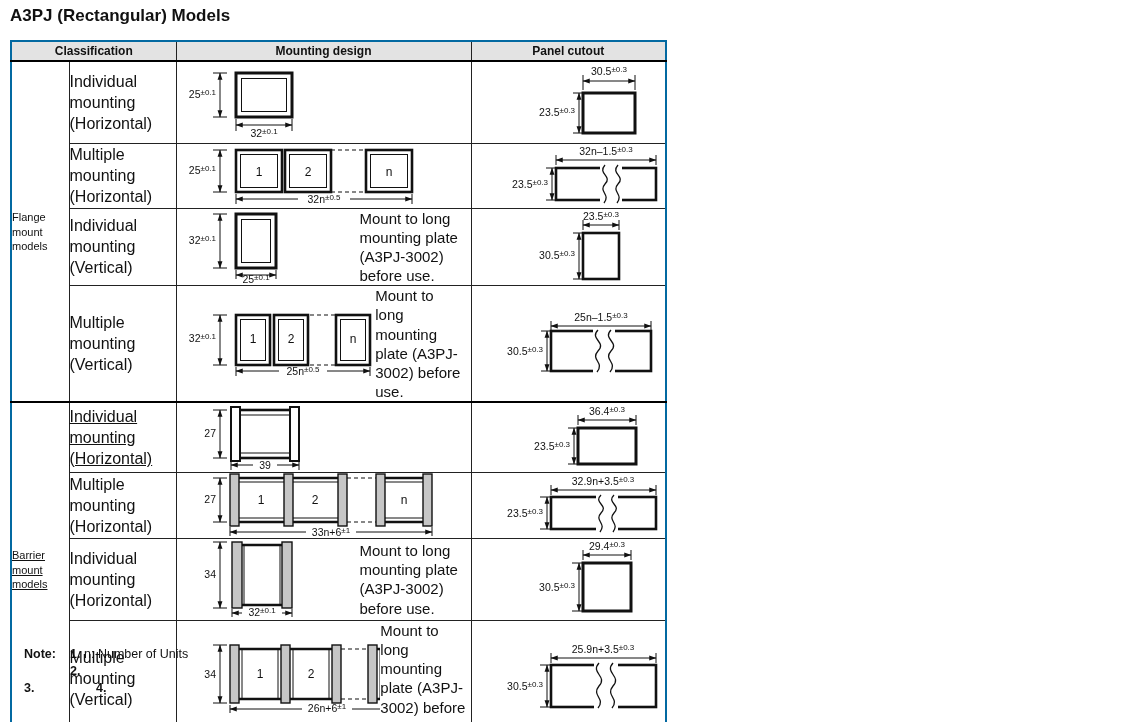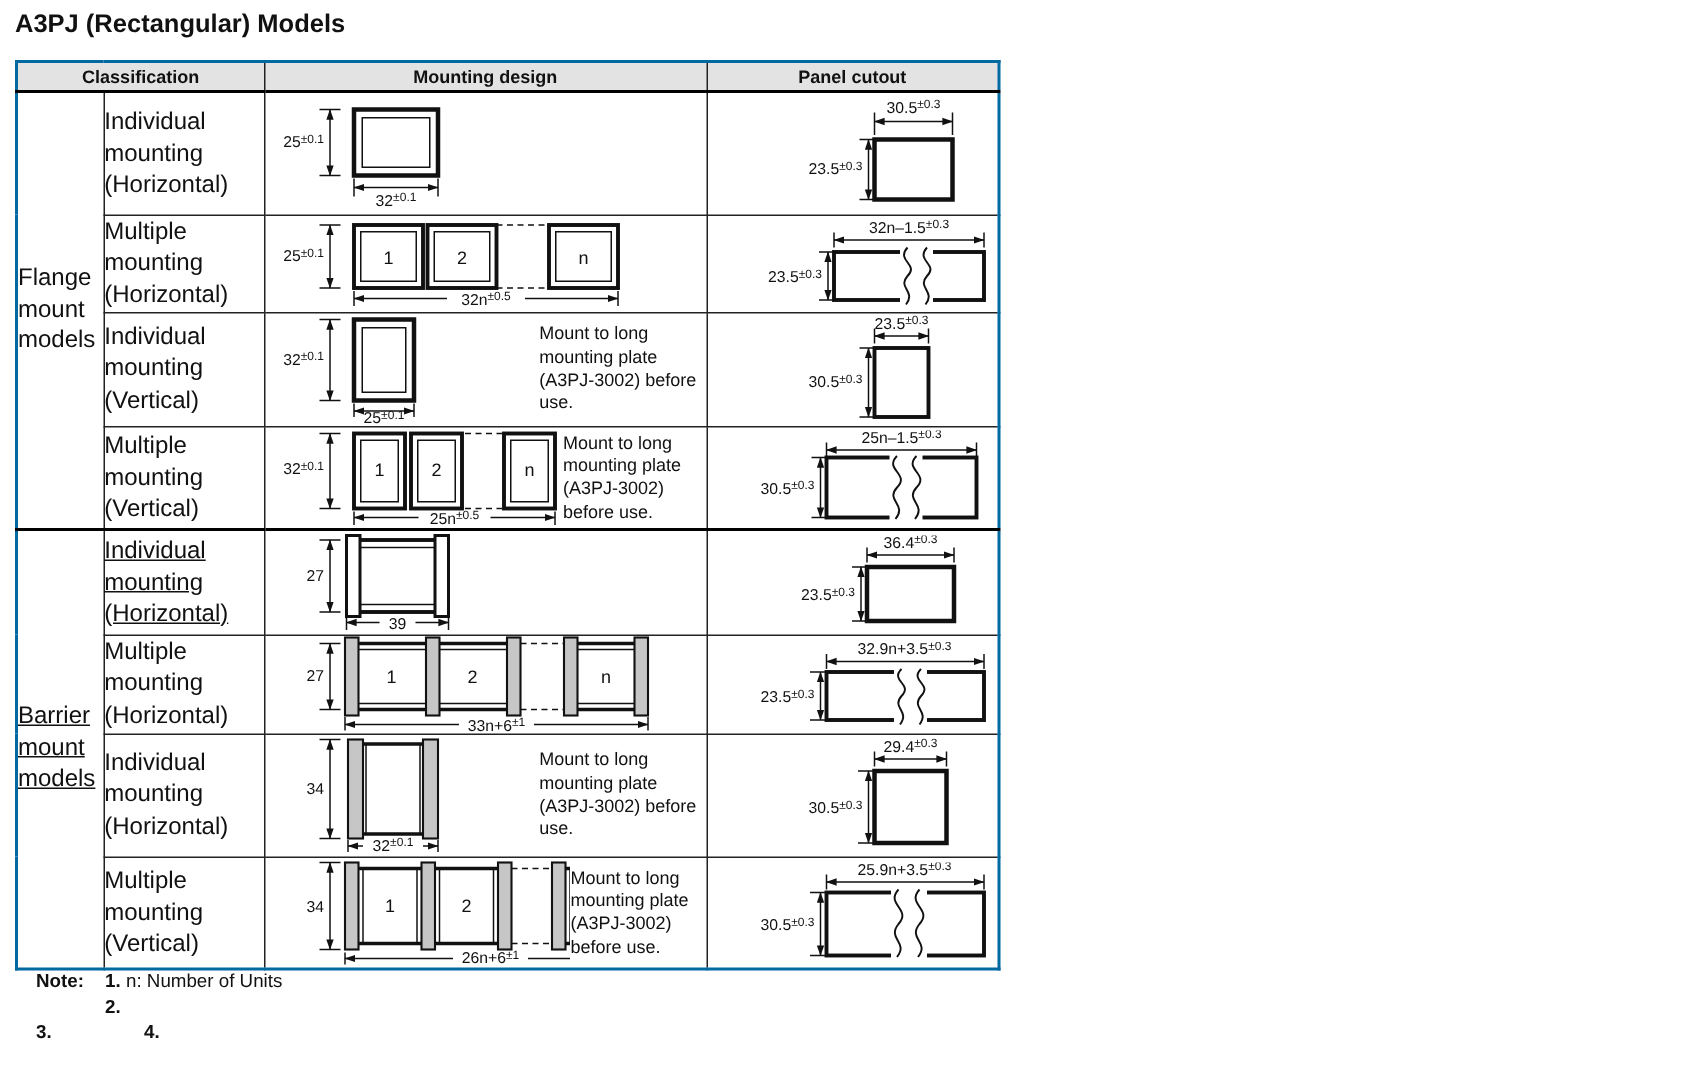--- a/index.html
+++ b/index.html
@@ -4,25 +4,25 @@
 <style>
   html,body{margin:0;padding:0;background:#fff;}
   body{width:1132px;height:722px;font-family:"Liberation Sans",sans-serif;color:#111;overflow:hidden;}
   .page{position:relative;width:1132px;height:722px;padding-left:44px;}
   .title{position:absolute;left:10px;top:6px;font-size:17px;font-weight:bold;letter-spacing:0;}
   table.models{position:absolute;left:10px;top:40px;border-collapse:collapse;table-layout:fixed;width:655px;}
   table.models th, table.models td{border:1px solid #222;padding:0;}
   table.models{border:2px solid #0369a1;}
   thead th{background:#e3e3e3;font-size:12px;font-weight:bold;height:18px;text-align:center;border-bottom:2px solid #000 !important;}
   tr.sect td{border-top:2px solid #000;text-decoration:underline;}
-  td.group{font-size:16px;line-height:1.3;padding:2px 2px 2px 5px;vertical-align:middle;}
+  td.group{font-size:11px;line-height:1.3;padding:2px 2px 2px 5px;vertical-align:middle;}
   td.cls{font-size:16px;line-height:1.32;padding:4px 4px 4px 9px;vertical-align:middle;}
   td.des,td.cut{vertical-align:middle;}
   .dwrap{display:flex;align-items:center;padding-left:3px;}
-  .mnote{width:106px;margin-left:auto;margin-right:5px;font-size:12px;line-height:1.28;}
+  .mnote{width:106px;margin-left:auto;margin-right:5px;font-size:15px;line-height:1.28;}
   .cwrap{display:flex;justify-content:center;}
   .rh1{height:82px;}.rh2{height:65px;}.rh3{height:76px;}.rh4{height:69px;}
   .rh5{height:70px;}.rh6{height:66px;}.rh7{height:82px;}.rh8{height:75px;}
   svg text{fill:#111;font-size:10.5px;font-family:"Liberation Sans",sans-serif;}
   svg .tol{font-size:8px;}
   svg .ul{font-size:12px;text-anchor:middle;}
   .dim line{stroke:#111;stroke-width:1;}
   .bxo{fill:#fff;stroke:#111;stroke-width:3;}
   .bxi{fill:none;stroke:#111;stroke-width:1;}
   .bxo2{fill:#fff;stroke:#111;stroke-width:2.6;}

